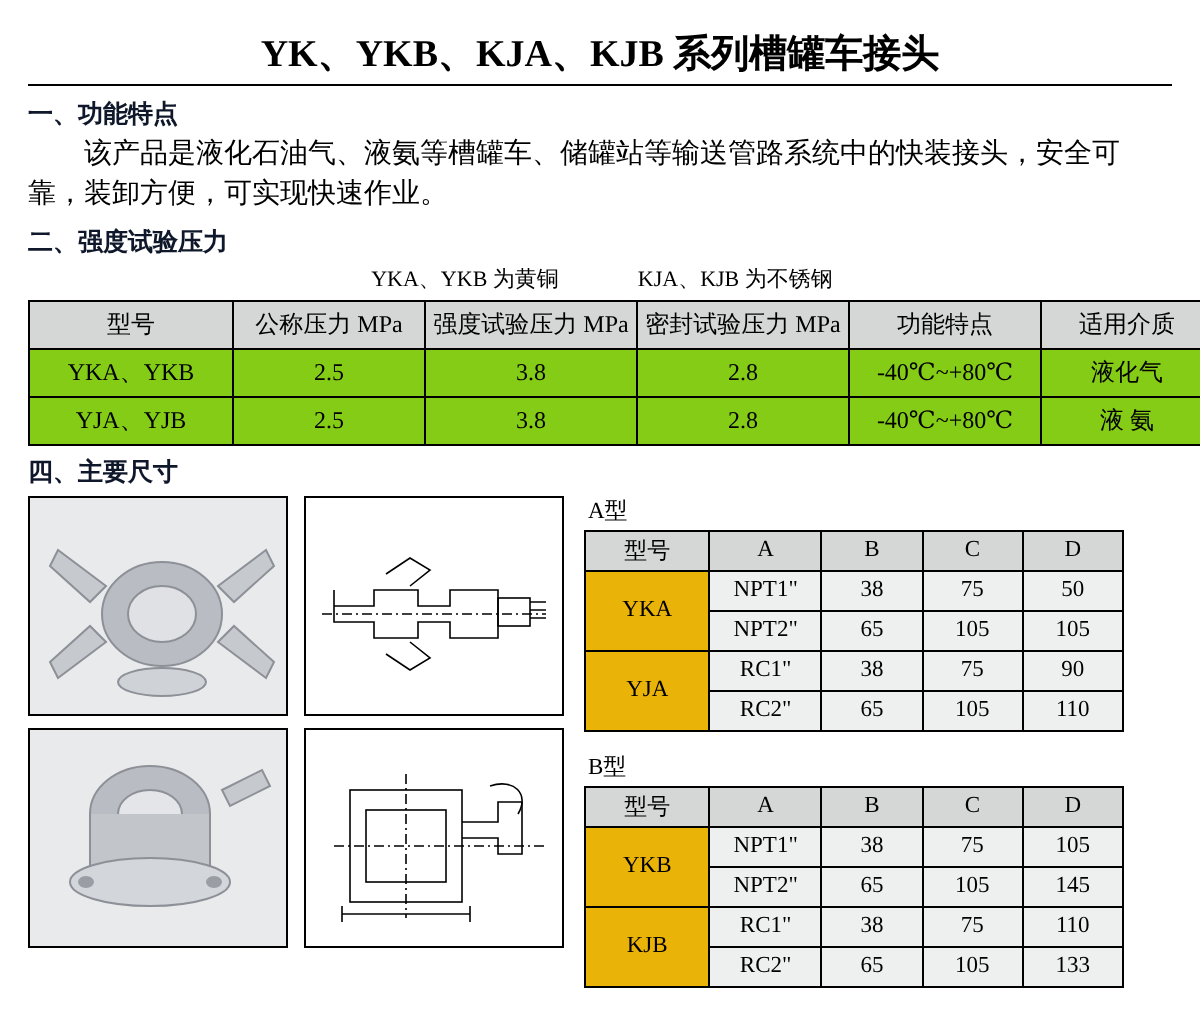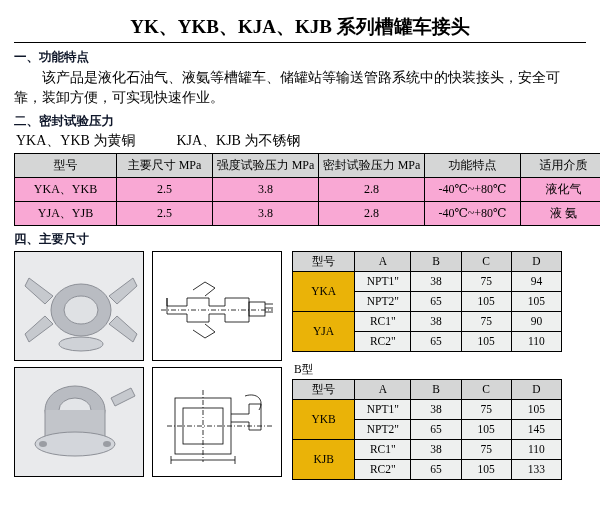--- a/index.html
+++ b/index.html
@@ -42,23 +42,24 @@
     margin: 4px 0 2px 0;
     font-family: "Liberation Serif", "DejaVu Serif", serif;
   }
   .para {
     font-size: 14px;
     line-height: 1.45;
     text-indent: 2em;
     margin: 0 0 1px 0;
   }
   .mat-line {
-    font-size: 14px;
+    font-size: 11px;
     padding-left: 2px;
     margin: 0 0 2px 0;
+    text-align: center;
   }
   .mat-line .gap {
     display: inline-block;
     width: 34px;
   }
 
   
   table.spec {
     border-collapse: collapse;
     width: 556px;
@@ -70,21 +71,21 @@
     text-align: center;
     font-size: 12px;
     height: 23px;
     padding: 0;
   }
   table.spec thead th {
     background: #d5d6d6;
     font-weight: normal;
   }
   table.spec tbody td {
-    background: #f9a8d4;
+    background: #84cc16;
   }
   .t-small { font-size: 11.5px; }
 
   
   .sec4 {
     margin-top: 5px;
   }
   .layout {
     display: flex;
     margin-top: 3px;
@@ -150,40 +151,40 @@
 <body>
 
 <div class="page">
 
   <div class="title">YK、YKB、KJA、KJB 系列槽罐车接头</div>
   <div class="title-rule"></div>
 
   <div class="sec-head">一、功能特点</div>
   <div class="para">该产品是液化石油气、液氨等槽罐车、储罐站等输送管路系统中的快装接头，安全可靠，装卸方便，可实现快速作业。</div>
 
-  <div class="sec-head">二、密封试验压力</div>
+  <div class="sec-head">二、强度试验压力</div>
   <div class="mat-line">
     <span>YKA、YKB 为黄铜</span>
     <span class="gap"></span>
     <span>KJA、KJB 为不锈钢</span>
   </div>
 
   <table class="spec">
     <colgroup>
       <col style="width:102px">
       <col style="width:96px">
       <col style="width:106px">
       <col style="width:106px">
       <col style="width:96px">
       <col style="width:86px">
     </colgroup>
     <thead>
       <tr>
         <th>型号</th>
-        <th>主要尺寸 MPa</th>
+        <th>公称压力 MPa</th>
         <th>强度试验压力 MPa</th>
         <th>密封试验压力 MPa</th>
         <th>功能特点</th>
         <th>适用介质</th>
       </tr>
     </thead>
     <tbody>
       <tr>
         <td>YKA、YKB</td>
         <td>2.5</td>
@@ -264,20 +265,21 @@
               <path d="M18 88 L18 96 M82 88 L82 96"></path>
             </g>
           </svg>
         </div>
       </div>
 
     </div>
 
     <div class="right-col">
 
+      <div class="type-label">A型</div>
       <table class="dim">
         <colgroup>
           <col style="width:62px">
             <col style="width:56px">
             <col style="width:50px">
             <col style="width:50px">
             <col style="width:50px">
         </colgroup>
         <thead>
           <tr>
@@ -287,21 +289,21 @@
             <th>C</th>
             <th>D</th>
           </tr>
         </thead>
         <tbody>
           <tr>
             <td class="modelcell" rowspan="2">YKA</td>
             <td>NPT1"</td>
             <td>38</td>
             <td>75</td>
-            <td>94</td>
+            <td>50</td>
           </tr>
           <tr>
             <td>NPT2"</td>
             <td>65</td>
             <td>105</td>
             <td>105</td>
           </tr>
           <tr>
             <td class="modelcell" rowspan="2">YJA</td>
             <td>RC1"</td>

